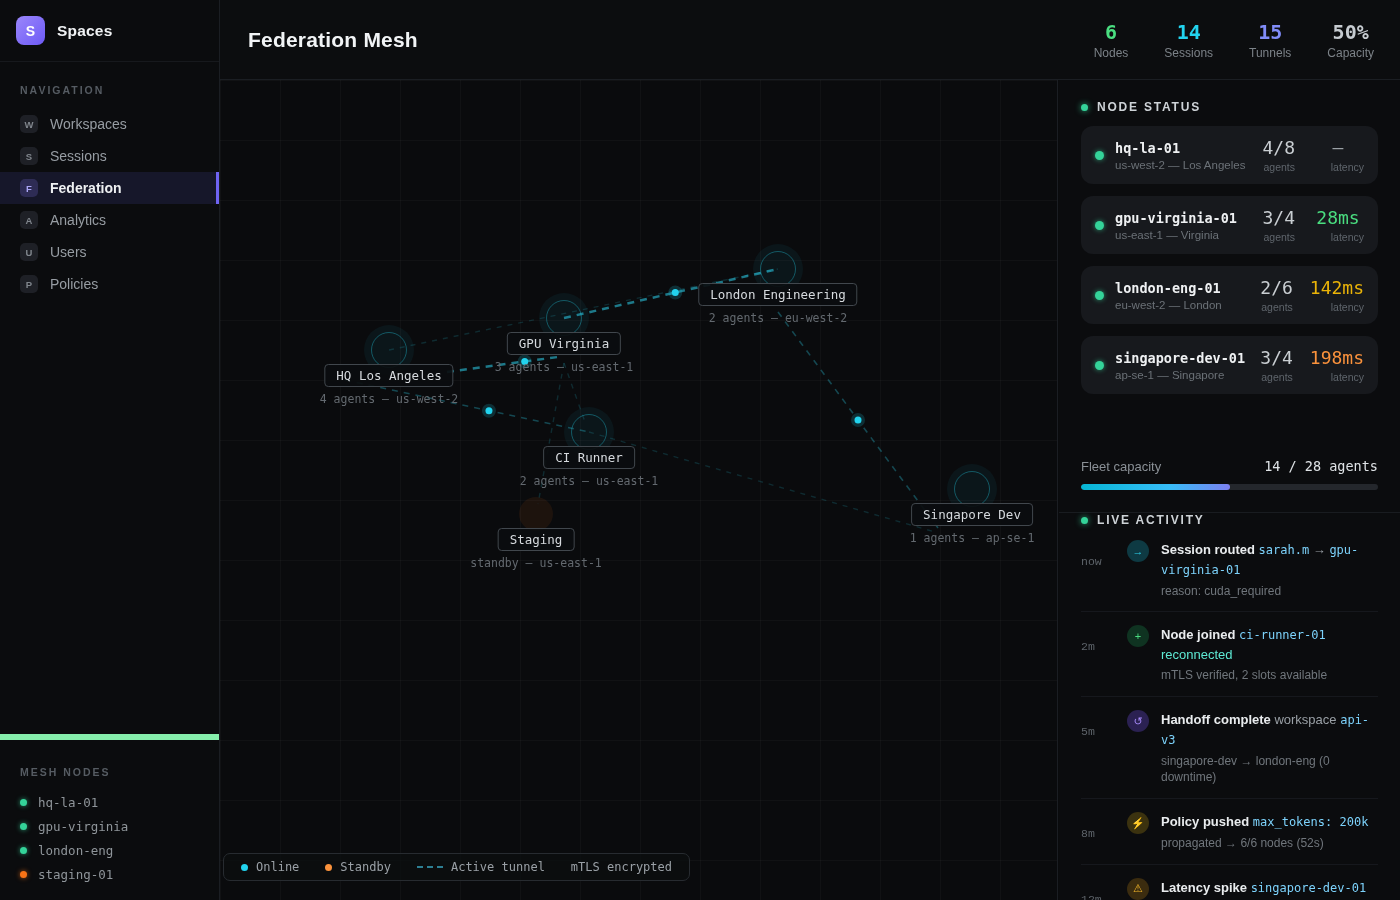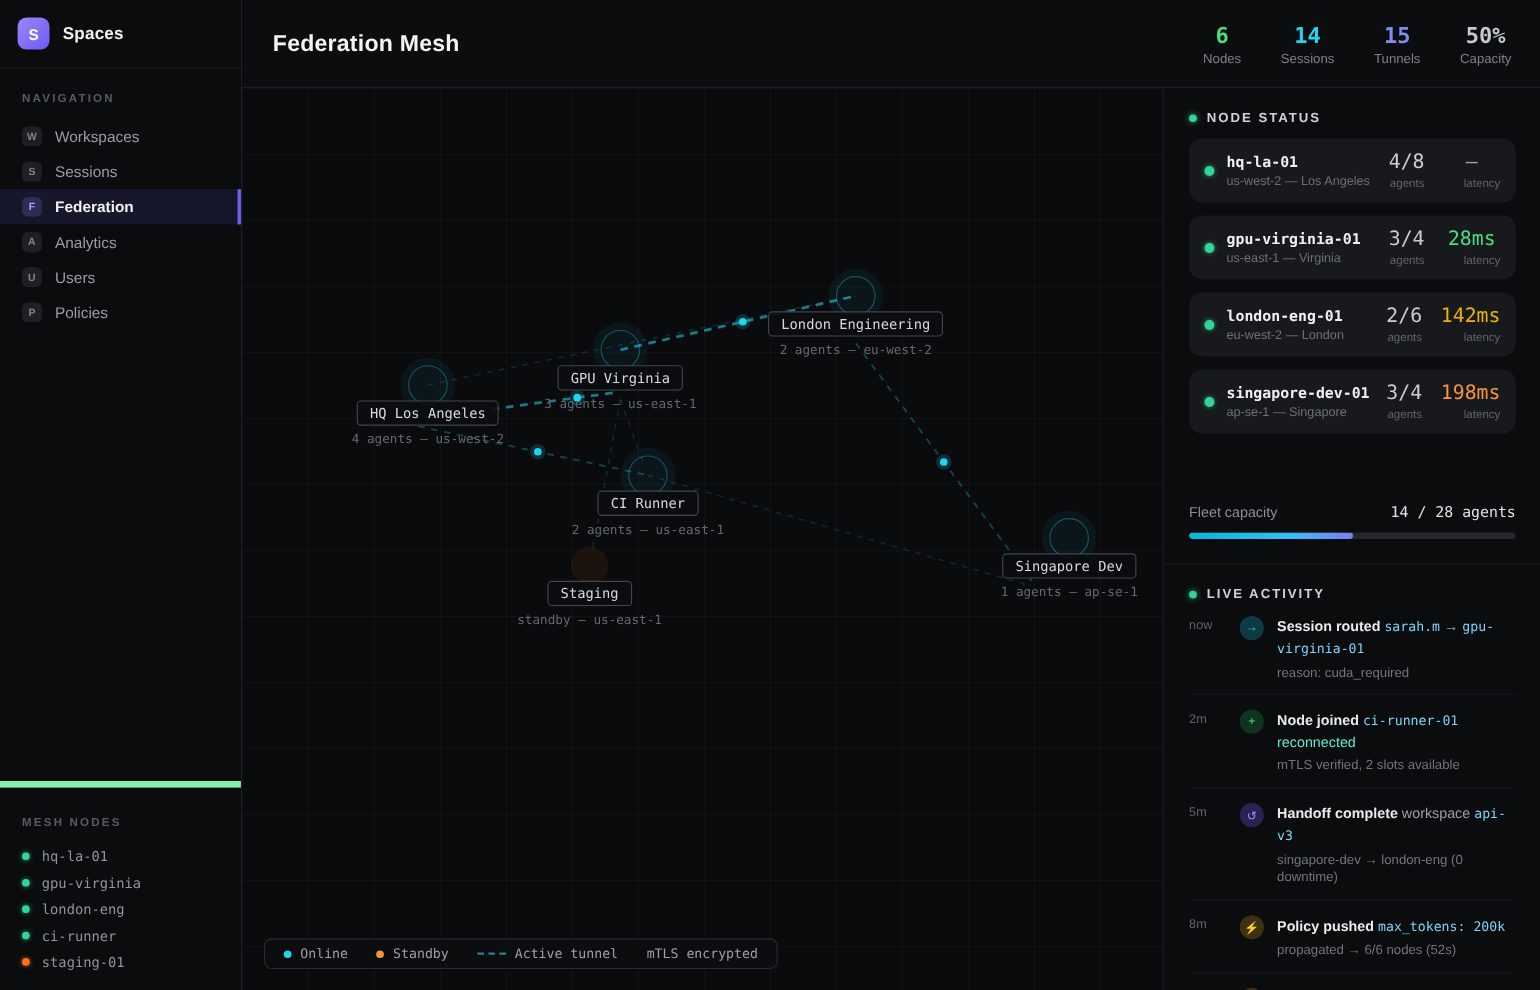--- a/index.html
+++ b/index.html
@@ -80,21 +80,21 @@
     position:absolute; left:50%; transform:translateX(-50%); top:14px; white-space:nowrap;
     font-family:"DejaVu Sans Mono", monospace; font-size:12.5px; color:#d6dade;
     background:rgba(11,13,15,.92); border:1px solid #41474d; border-radius:4px;
     padding:3px 11px;
   }
   .node-sub {
     position:absolute; left:50%; transform:translateX(-50%); top:42px; white-space:nowrap;
     font-family:"DejaVu Sans Mono", monospace; font-size:11.5px; color:#63696f;
   }
   .legend {
-    position:absolute; left:20px; bottom:19px; height:28px;
+    position:absolute; left:3px; bottom:19px; height:28px;
     display:flex; align-items:center; gap:26px; padding:0 17px;
     border:1px solid #272b30; border-radius:7px; background:rgba(12,14,16,.78);
     font-family:"DejaVu Sans Mono", monospace; font-size:12px; color:#9aa0a6;
   }
   .legend-item { display:flex; align-items:center; gap:8px; }
   .legend-dash { width:26px; border-top:2px dashed #2d7f93; }
 
   
   .rpanel {
     position:absolute; left:1059px; right:0; top:80px; bottom:0;
@@ -113,23 +113,23 @@
   .card-col { text-align:right; }
   .card-col .v { font-family:"DejaVu Sans Mono", monospace; font-size:18px; color:#c9ced2;text-align:center; }
   .card-col .l { font-size:10.5px; color:#5f656c; margin-top:3px; }
   .card-col.lat { min-width:52px; margin-left:6px; }
   .fleet-row { margin-top:64px; display:flex; justify-content:space-between; align-items:baseline; }
   .fleet-label { font-size:13px; color:#8a9096; }
   .fleet-value { font-family:"DejaVu Sans Mono", monospace; font-size:13.5px; color:#dfe3e6; }
   .fleet-bar { margin-top:10px; height:6px; border-radius:3px; background:#24272c; overflow:hidden; }
   .fleet-fill { height:100%; border-radius:3px; background:linear-gradient(90deg,#06b6d4,#38bdf8 60%,#7c7ff0); }
   .panel-divider { border-top:1px solid #191c20; margin:22px -22px 0; }
-  .activity-head { margin-top:20px; }
+  .activity-head { }
   .activity-item { display:flex; padding:13px 0 12px; border-bottom:1px solid #16181d; }
-  .act-time { width:46px; flex-shrink:0; font-family:Liberation Sans, sans-serif; font-size:11.5px; color:#5d6369; padding-top:3px; }
+  .act-time { width:46px; flex-shrink:0; font-family:Liberation Mono, monospace; font-size:11.5px; color:#5d6369; padding-top:3px;margin-top:12px; }
   .act-icon { width:22px; height:22px; border-radius:50%; flex-shrink:0; margin-right:12px; font-size:11px; display:flex; align-items:center; justify-content:center; }
   .act-body { flex:1; min-width:0; }
   .act-title { font-size:13px; line-height:1.48; color:#9aa0a6; }
   .act-sub { font-size:12px; color:#70767c; margin-top:3px; line-height:1.4; }
   .seg-strong { color:#e9ecee; font-weight:bold; }
   .seg-mono { font-family:"DejaVu Sans Mono", monospace; font-size:12px; color:#7dd3fc; }
   .seg-plain { color:#9aa0a6; }
   .seg-light { color:#5eead4; }
 </style>
 </head>
@@ -176,24 +176,20 @@
             <span class="s-dot online"></span>
             <span>hq-la-01</span>
           </div>
           <div class="mesh-item mono">
             <span class="s-dot online"></span>
             <span>gpu-virginia</span>
           </div>
           <div class="mesh-item mono">
             <span class="s-dot online"></span>
             <span>london-eng</span>
-          </div>
-          <div class="mesh-item mono">
-            <span class="s-dot online"></span>
-            <span>ci-runner</span>
           </div>
           <div class="mesh-item mono">
             <span class="s-dot standby"></span>
             <span>staging-01</span>
           </div>
         </div>
     </div>
   </aside>
 
   <header class="header">

